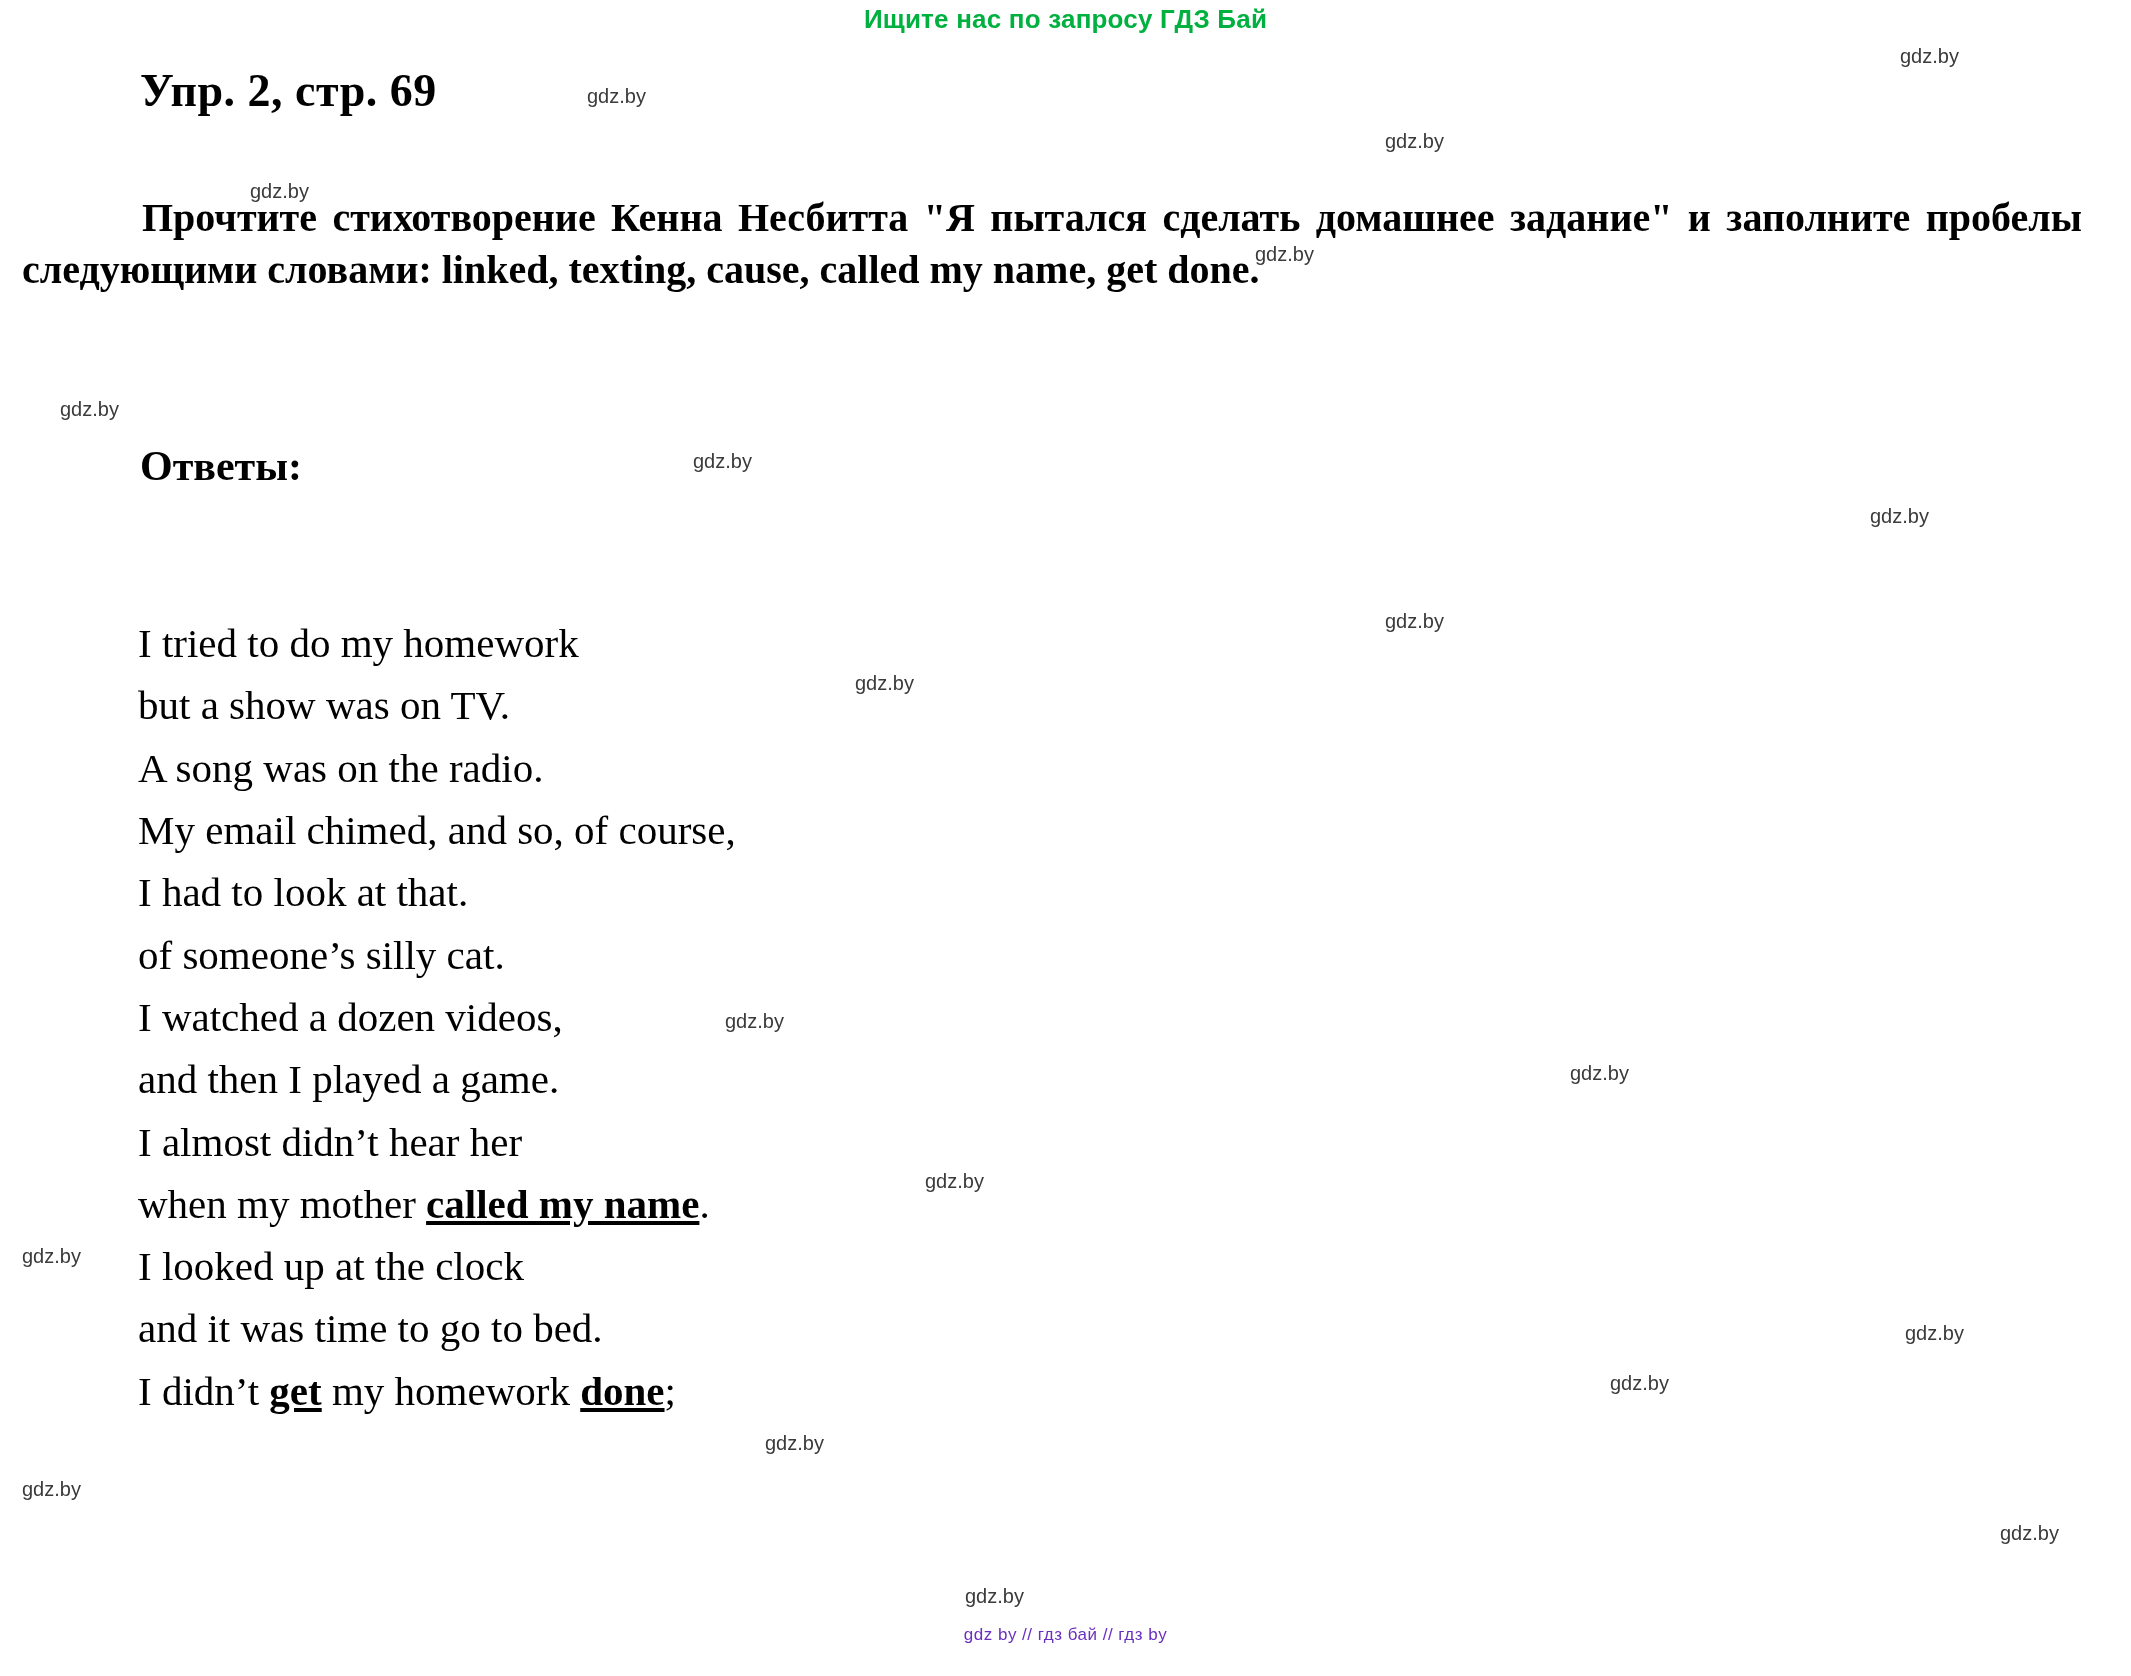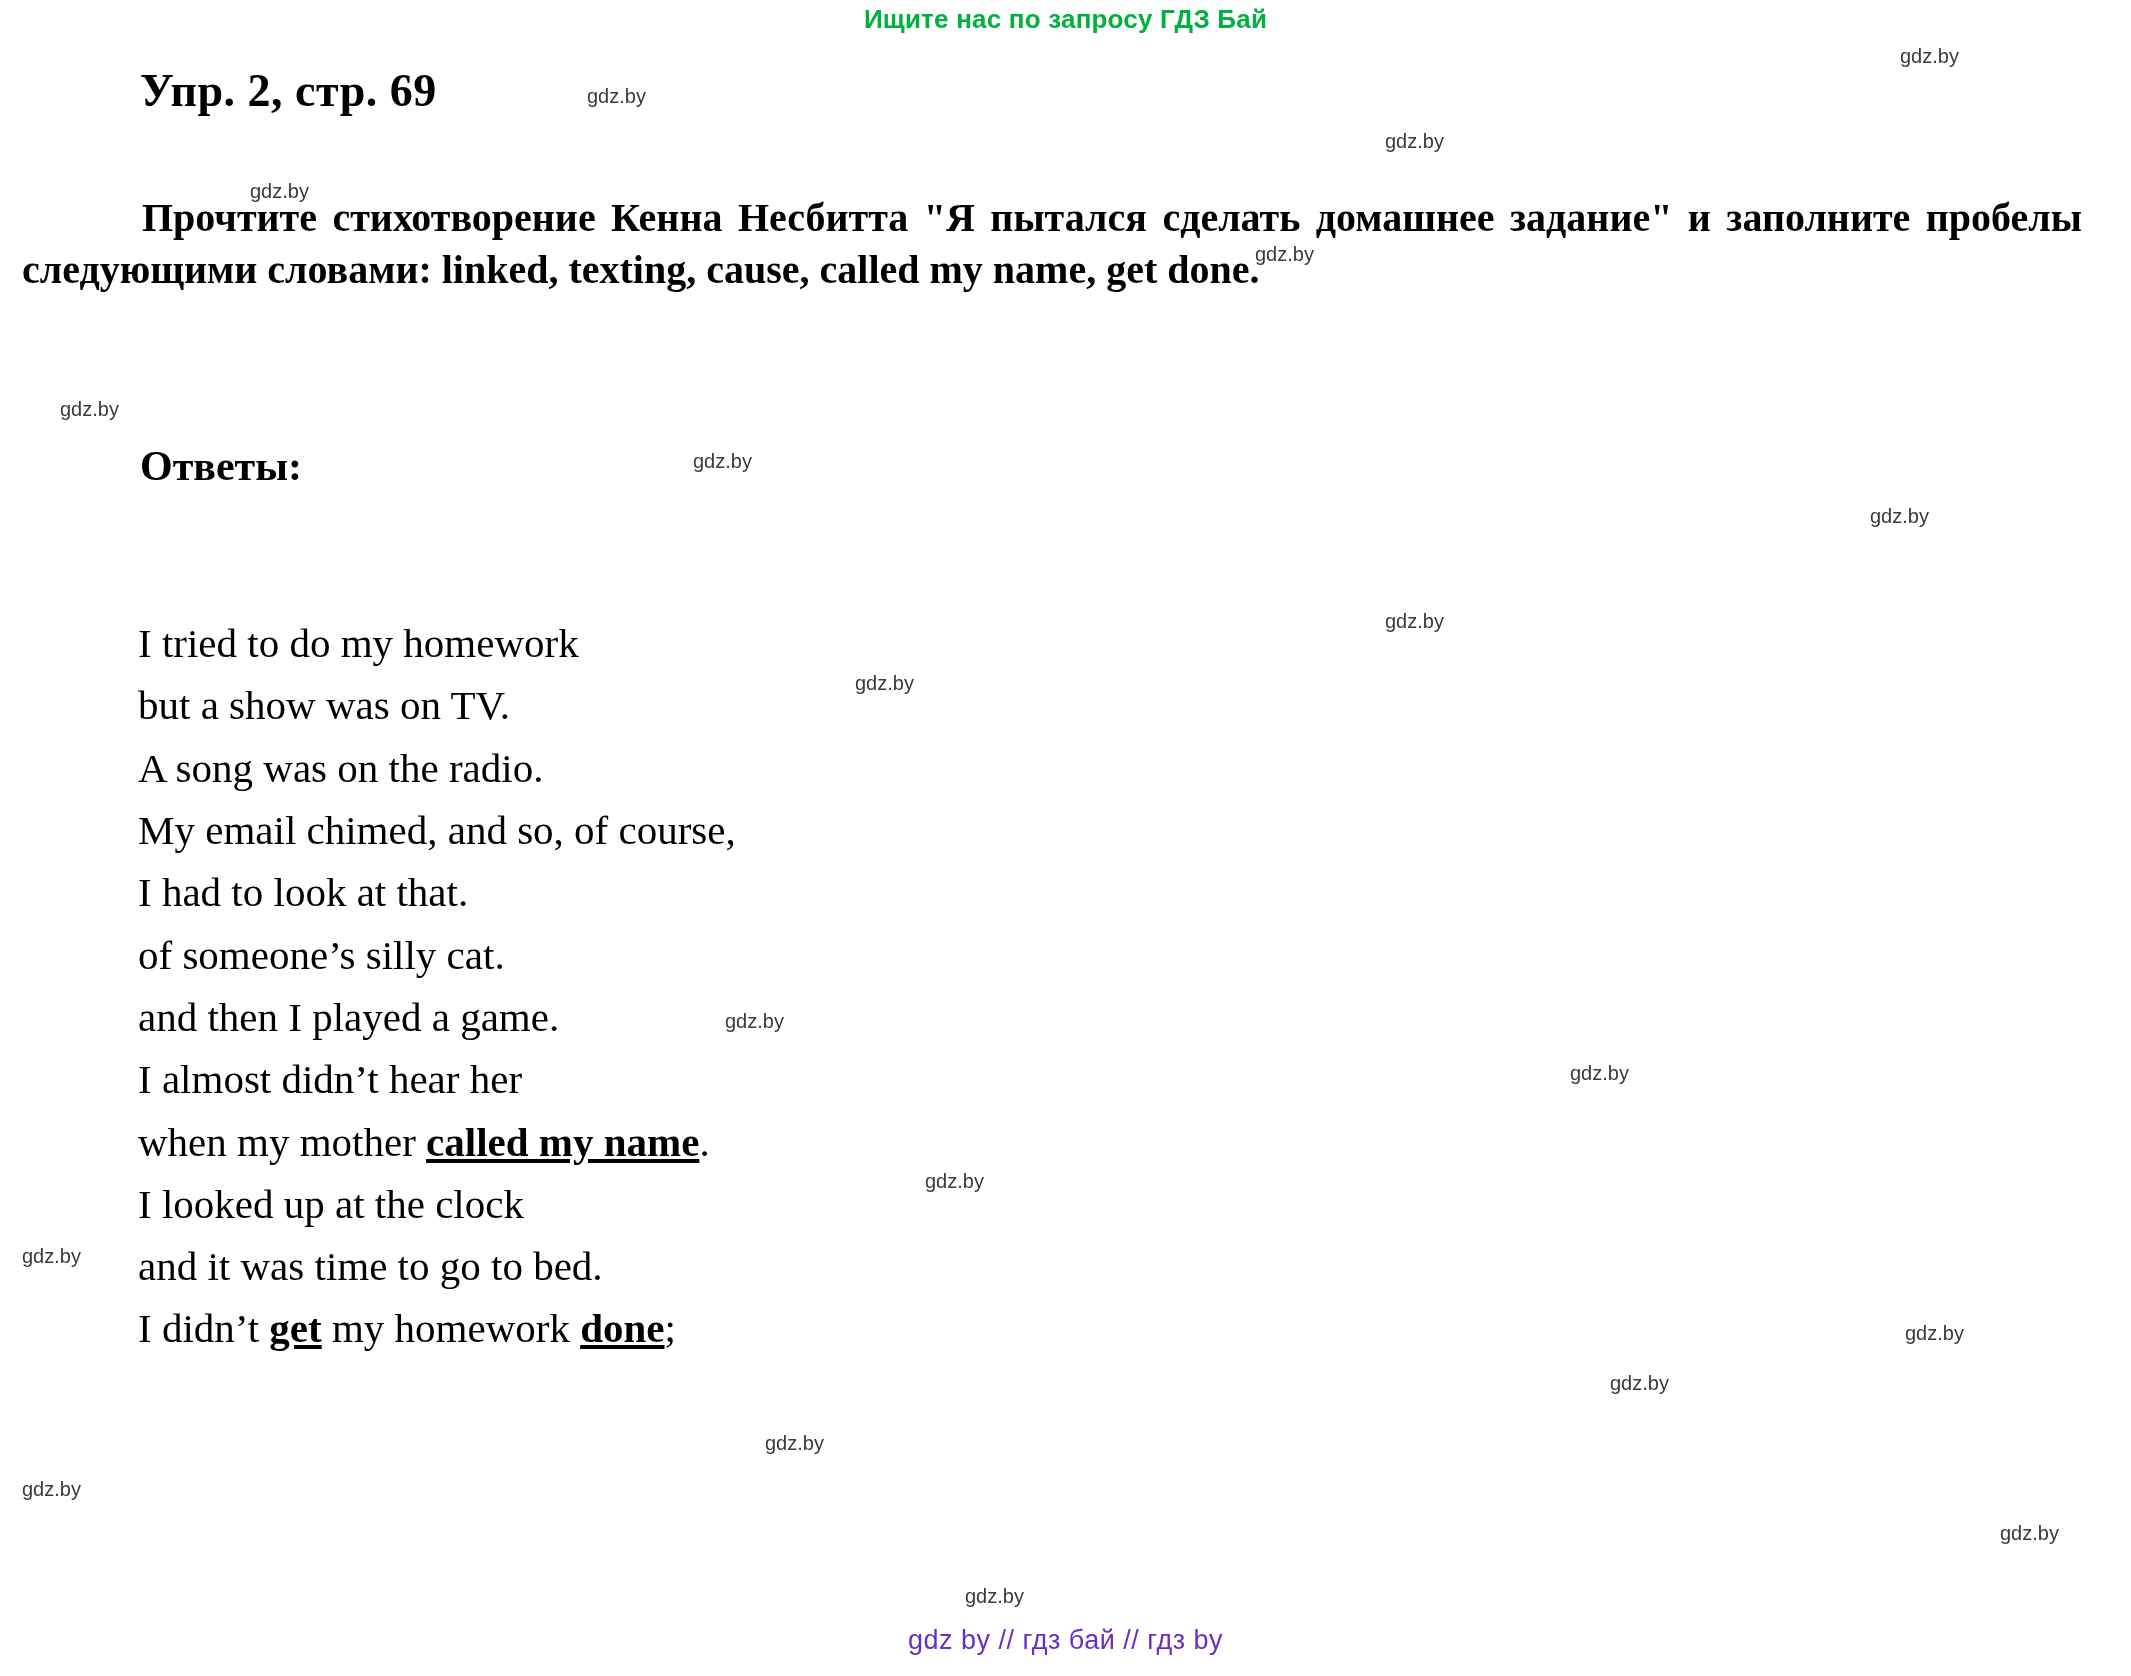--- a/index.html
+++ b/index.html
@@ -92,21 +92,21 @@
     pointer-events: none;
   }
 
   .footer {
     position: absolute;
     top: 1625px;
     left: 0;
     width: 100%;
     text-align: center;
     font-family: "Liberation Sans", sans-serif;
-    font-size: 27px;
+    font-size: 17px;
     color: #6b2fbf;
     letter-spacing: 0.5px;
   }
 </style>
 </head>
 <body>
 
 <div class="top-banner">Ищите нас по запросу ГДЗ Бай</div>
 
 <div class="content">
@@ -119,20 +119,21 @@
 
   <div class="answers-label">Ответы:</div>
 
   <div class="poem" id="poem-container">
       <span class="line"><span>I tried to do my homework</span></span>
       <span class="line"><span>but a show was on TV.</span></span>
       <span class="line"><span>A song was on the radio.</span></span>
       <span class="line"><span>My email chimed, and so, of course,</span></span>
       <span class="line"><span>I had to look at that.</span></span>
       <span class="line"><span>of someone’s silly cat.</span></span>
+      <span class="line"><span>I watched a dozen videos,</span></span>
       <span class="line"><span>and then I played a game.</span></span>
       <span class="line"><span>I almost didn’t hear her</span></span>
       <span class="line"><span>when my mother </span><b>called my name</b><span>.</span></span>
       <span class="line"><span>I looked up at the clock</span></span>
       <span class="line"><span>and it was time to go to bed.</span></span>
       <span class="line"><span>I didn’t </span><b>get</b><span> my homework </span><b>done</b><span>;</span></span>
     </div>
 
 </div>
 

